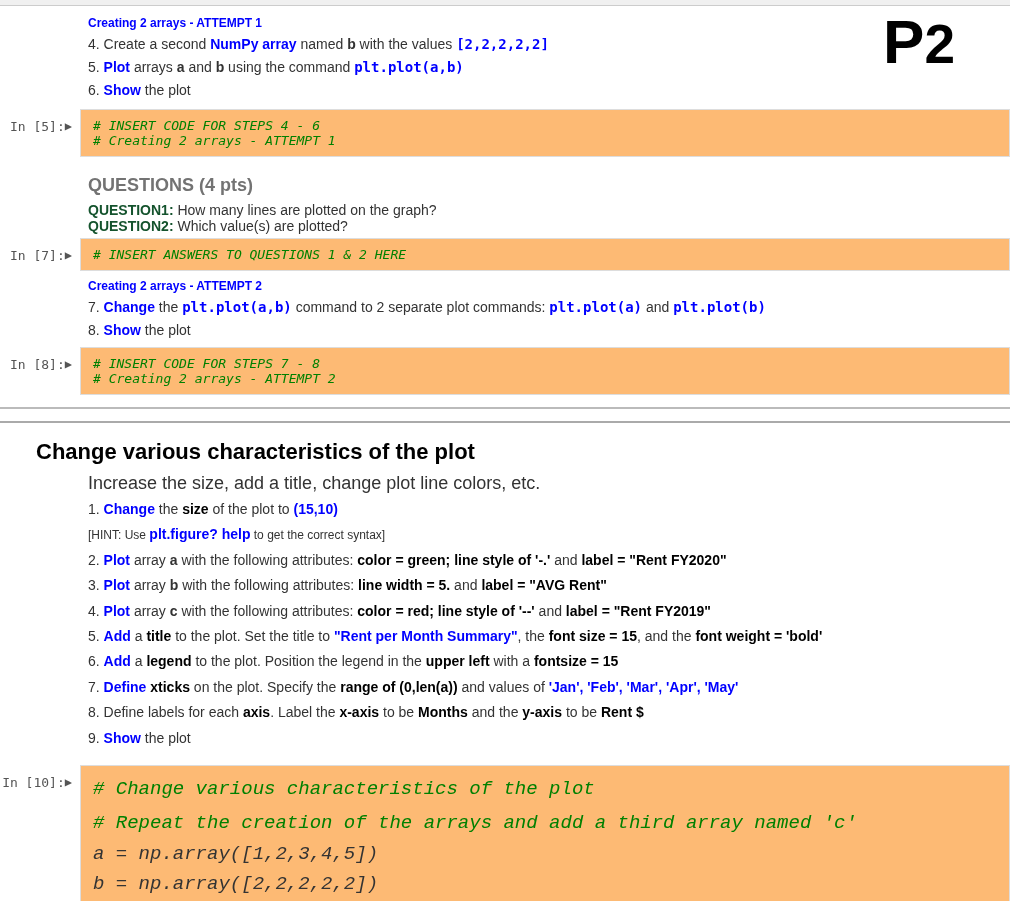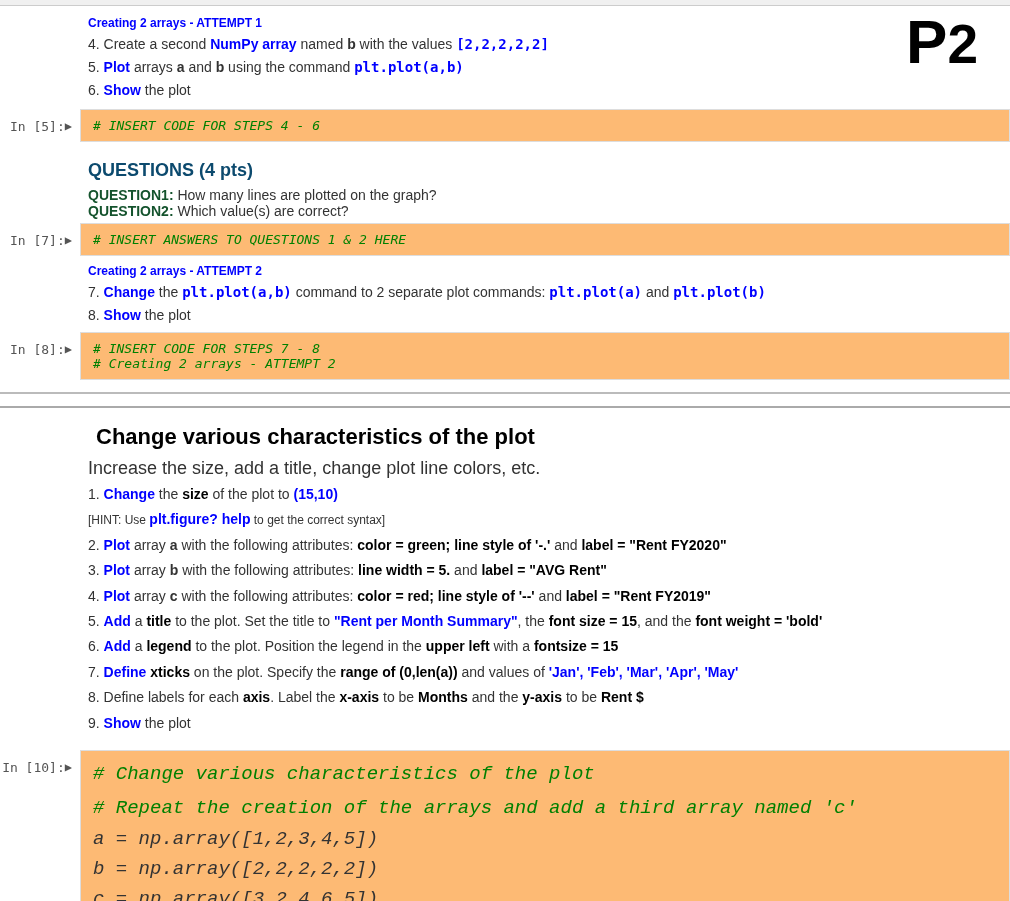--- a/index.html
+++ b/index.html
@@ -76,21 +76,21 @@
     }
     .attempt-header {
       color: #00f;
       font-weight: bold;
       font-size: 12px;
       margin-bottom: 4px;
     }
     .questions-header {
       font-size: 18px;
       font-weight: bold;
-      color: #0c4a6e;
+      color: #737373;
       margin: 10px 0 6px 0;
     }
     .question-label {
       font-weight: bold;
       color: #14532d;
     }
     .top-section {
       position: relative;
       margin-left: 88px;
       padding-top: 10px;
@@ -98,21 +98,21 @@
     }
     .change-section {
       background: #fff;
       border-top: 2px solid #aaa;
       padding: 16px 0 0 0;
     }
     .change-header {
       font-size: 22px;
       font-weight: bold;
       color: #000;
-      margin-left: 96px;
+      margin-left: 36px;
       margin-bottom: 8px;
     }
     .change-subtext {
       margin-left: 88px;
       margin-bottom: 4px;
       font-size: 18px;
     }
     .change-steps {
       margin-left: 88px;
       list-style: none;
@@ -144,21 +144,21 @@
   </style>
 </head>
 <body>
 
 <div class="notebook">
   <div class="top-bar"></div>
 
   <div class="top-section">
     <div style="position:relative;">
 
-      <div style="position:absolute; right:32px; top:-5px; font-size:62px; font-family:'Arial Black',Arial,sans-serif; font-weight:bold; color:#000; line-height:1;">P<span style="font-size:55px;">2</span></div>
+      <div style="position:absolute; right:55px; top:-5px; font-size:62px; font-family:'Arial Black',Arial,sans-serif; font-weight:bold; color:#000; line-height:1;">P<span style="font-size:55px;">2</span></div>
 
       <div class="attempt-header">Creating 2 arrays - ATTEMPT 1</div>
       <ul class="step-list">
         <li>
           <span>4. Create a second </span><span class="bold-blue">NumPy array</span><span> named </span><strong>b</strong><span> with the values </span><span class="bracket-val">[2,2,2,2,2]</span>
         </li>
         <li>
           <span>5. </span><span class="bold-blue">Plot</span><span> arrays </span><strong>a</strong><span> and </span><strong>b</strong><span> using the command </span><span class="code-inline">plt.plot(a,b)</span>
         </li>
         <li>
@@ -168,30 +168,31 @@
     </div>
   </div>
 
   <div class="cell-area">
     <div class="cell-label">
       <span>In [5]:</span>
       <span class="run-icon">▶</span>
     </div>
     <div class="cell-content">
       <div class="comment-line"># INSERT CODE FOR STEPS 4 - 6</div>
+      <div class="comment-line"># Creating 2 arrays - ATTEMPT 1</div>
     </div>
   </div>
 
   <div class="markdown-cell">
     <div class="questions-header">QUESTIONS (4 pts)</div>
     <div>
       <span class="question-label">QUESTION1:</span><span> How many lines are plotted on the graph?</span>
     </div>
     <div>
-      <span class="question-label">QUESTION2:</span><span> Which value(s) are correct?</span>
+      <span class="question-label">QUESTION2:</span><span> Which value(s) are plotted?</span>
     </div>
   </div>
 
   <div class="cell-area">
     <div class="cell-label">
       <span>In [7]:</span>
       <span class="run-icon">▶</span>
     </div>
     <div class="cell-content">
       <div class="comment-line"># INSERT ANSWERS TO QUESTIONS 1 &amp; 2 HERE</div>

